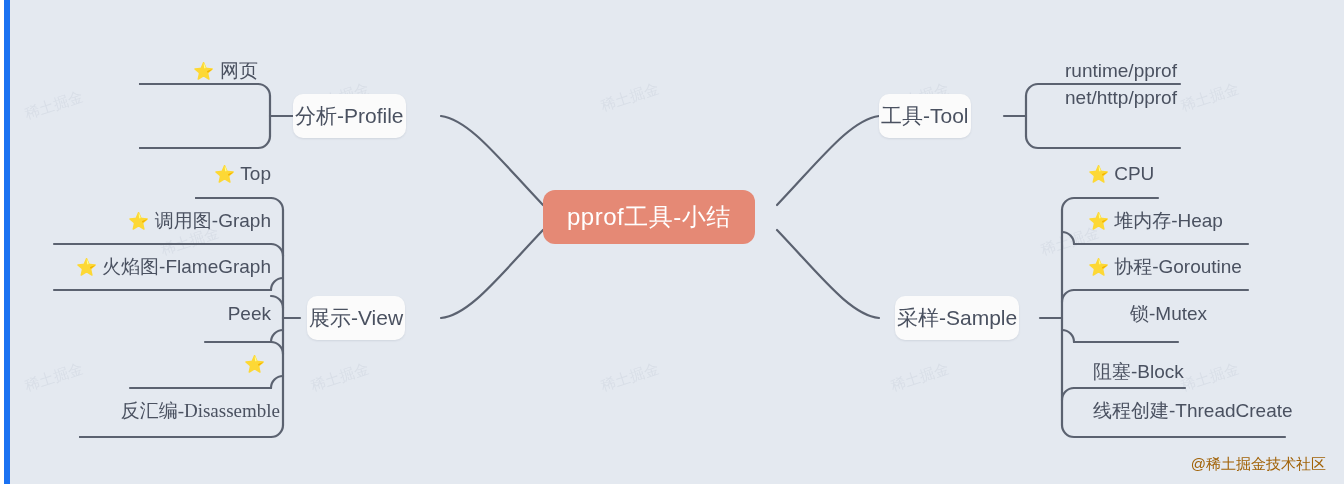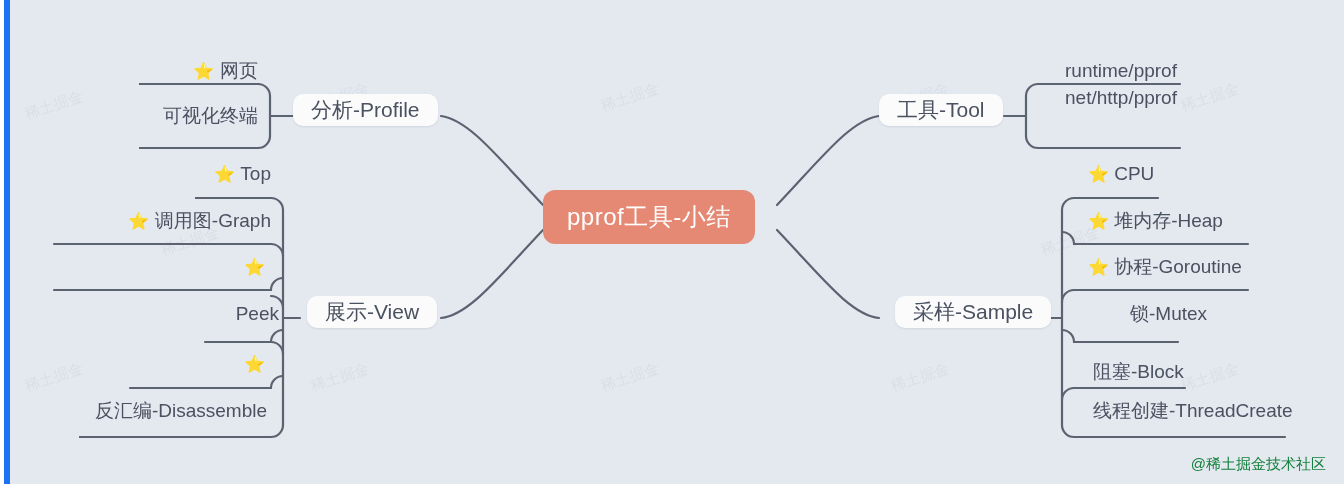--- a/index.html
+++ b/index.html
@@ -31,23 +31,23 @@
   .node{
     position:absolute;
     display:flex;align-items:center;justify-content:center;
     box-sizing:border-box;
     white-space:nowrap;
     color:#4a5160;
   }
   .branch-node{
     background:#fbfbfb;
     border-radius:10px;
-    height:32px;
+    height:44px;
     font-size:21px;
-    padding:0 18px;
+    padding:0 2px;
     box-shadow:0 1px 2px rgba(90,100,120,.14);
   }
   .center-node{
     background:#e58975;
     color:#ffffff;
     border-radius:12px;
     height:54px;
     font-size:24px;
     padding:0 24px;
     letter-spacing:.5px;
@@ -72,21 +72,21 @@
     color:#d7dde6;
     font-size:15px;
     transform:rotate(-18deg);
     user-select:none;
     white-space:nowrap;
     opacity:.85;
   }
   #corner-wm{
     position:absolute;
     right:18px;bottom:10px;
-    color:#15803d;
+    color:#a16207;
     font-size:15px;
     white-space:nowrap;
   }
 </style>
 </head>
 <body>
 
 <div id="canvas">
 
   <div id="left-white"></div>
@@ -173,44 +173,41 @@
 
   <div class="node branch-node" style="left:293px;top:94px;">分析-Profile</div>
   <div class="node branch-node" style="left:307px;top:296px;">展示-View</div>
   <div class="node branch-node" style="left:879px;top:94px;">工具-Tool</div>
   <div class="node branch-node" style="left:879px;top:296px;margin-left:16px;">采样-Sample</div>
 
   <div class="leaf right-align" style="left:58px;top:58px;width:200px;">
     <span class="star">⭐</span>
     <span>网页</span>
   </div>
-  <div class="leaf right-align" style="left:58px;top:103px;width:200px;">
-    <span class="star"></span>
-    <span>可视化终端</span>
-  </div>
 
   <div class="leaf right-align" style="left:41px;top:161px;width:230px;">
     <span class="star">⭐</span>
     <span>Top</span>
   </div>
   <div class="leaf right-align" style="left:41px;top:208px;width:230px;">
     <span class="star">⭐</span>
     <span>调用图-Graph</span>
   </div>
   <div class="leaf right-align" style="left:41px;top:254px;width:230px;">
     <span class="star">⭐</span>
-  </div>
-  <div class="leaf right-align" style="left:49px;top:301px;width:230px;">
+    <span>火焰图-FlameGraph</span>
+  </div>
+  <div class="leaf right-align" style="left:41px;top:301px;width:230px;">
     <span class="star"></span>
     <span>Peek</span>
   </div>
   <div class="leaf right-align" style="left:41px;top:351px;width:230px;">
     <span class="star">⭐</span>
   </div>
-  <div class="leaf right-align" style="left:37px;top:398px;width:230px;">
+  <div class="leaf right-align" style="left:50px;top:398px;width:230px;font-family:Liberation Serif, serif;">
     <span class="star"></span>
     <span>反汇编-Disassemble</span>
   </div>
 
   <div class="leaf" style="left:1060px;top:58px;">
     <span class="star"></span>
     <span>runtime/pprof</span>
   </div>
   <div class="leaf" style="left:1060px;top:85px;">
     <span class="star"></span>

